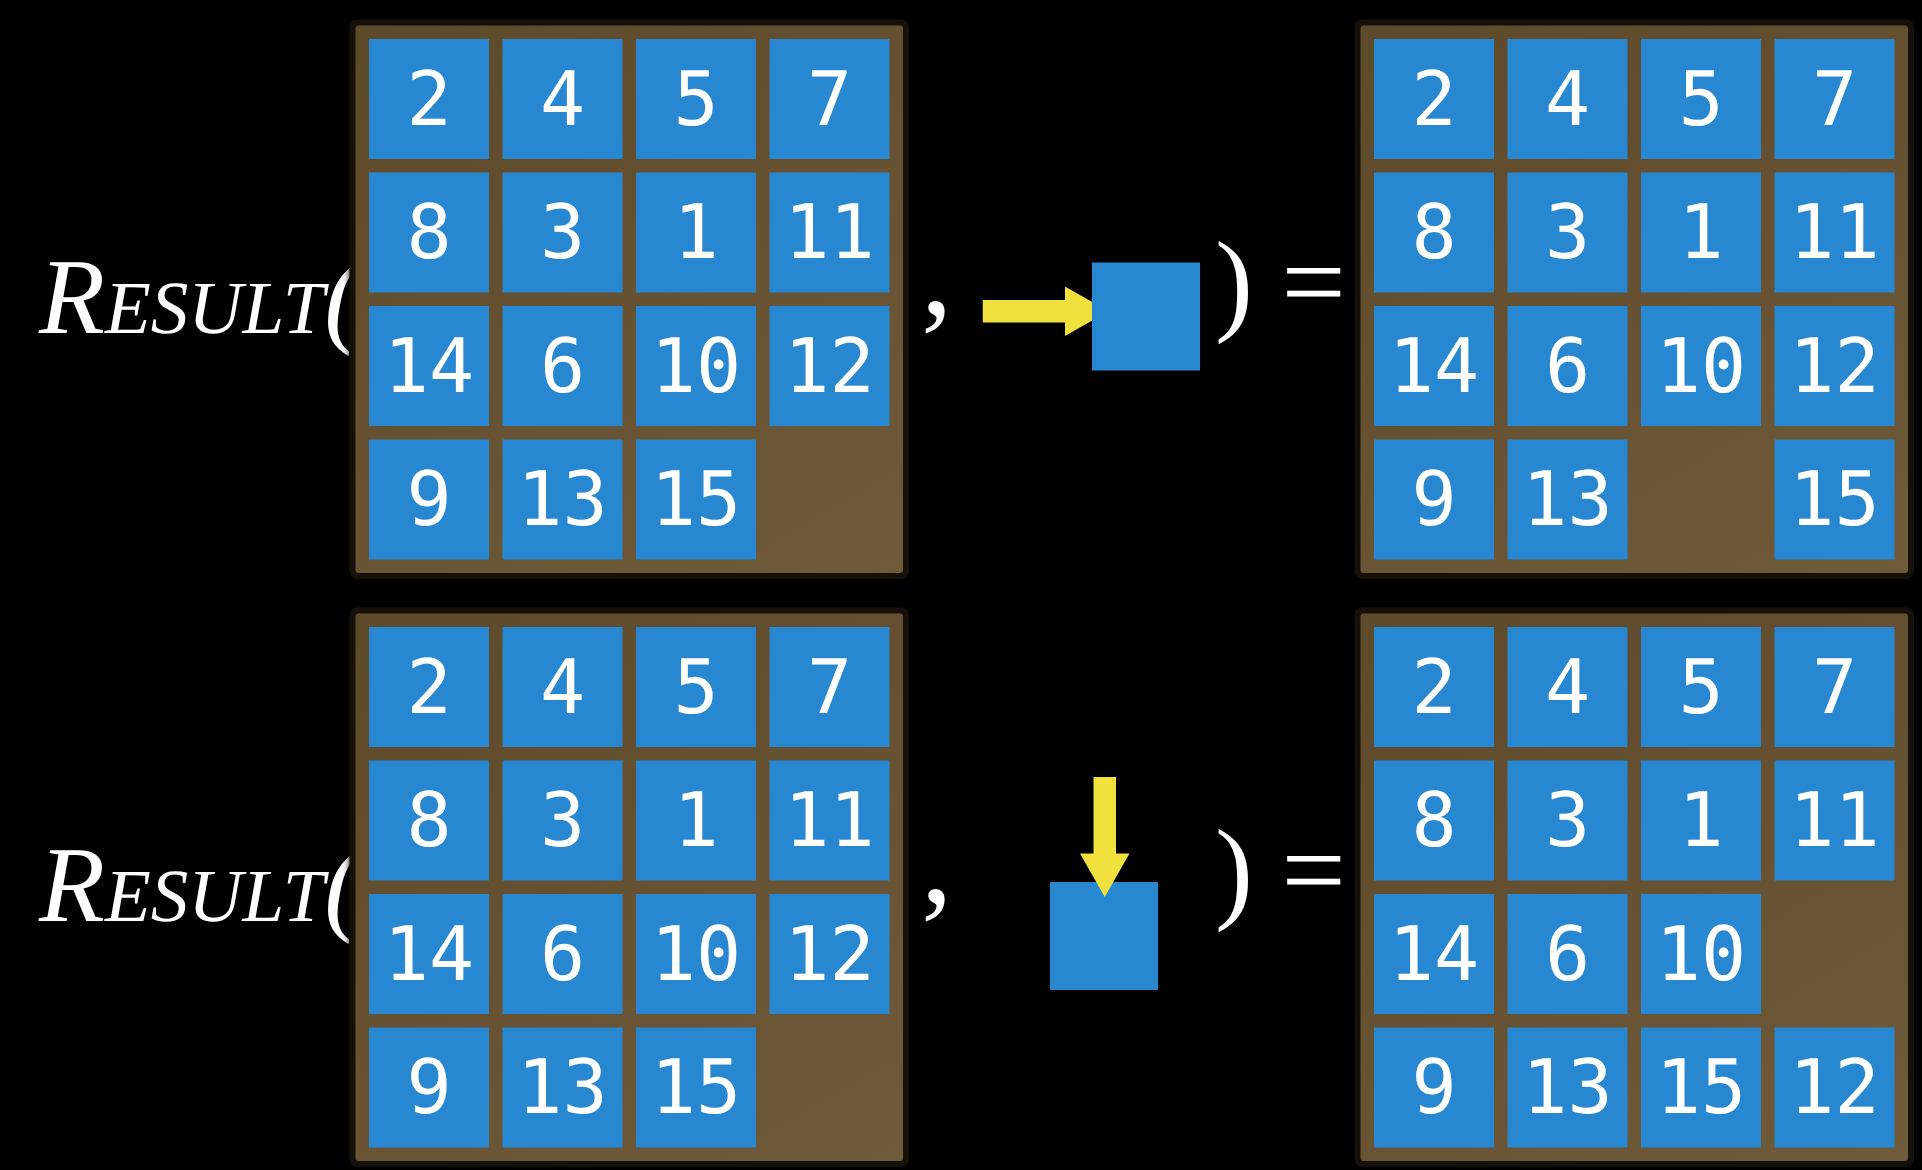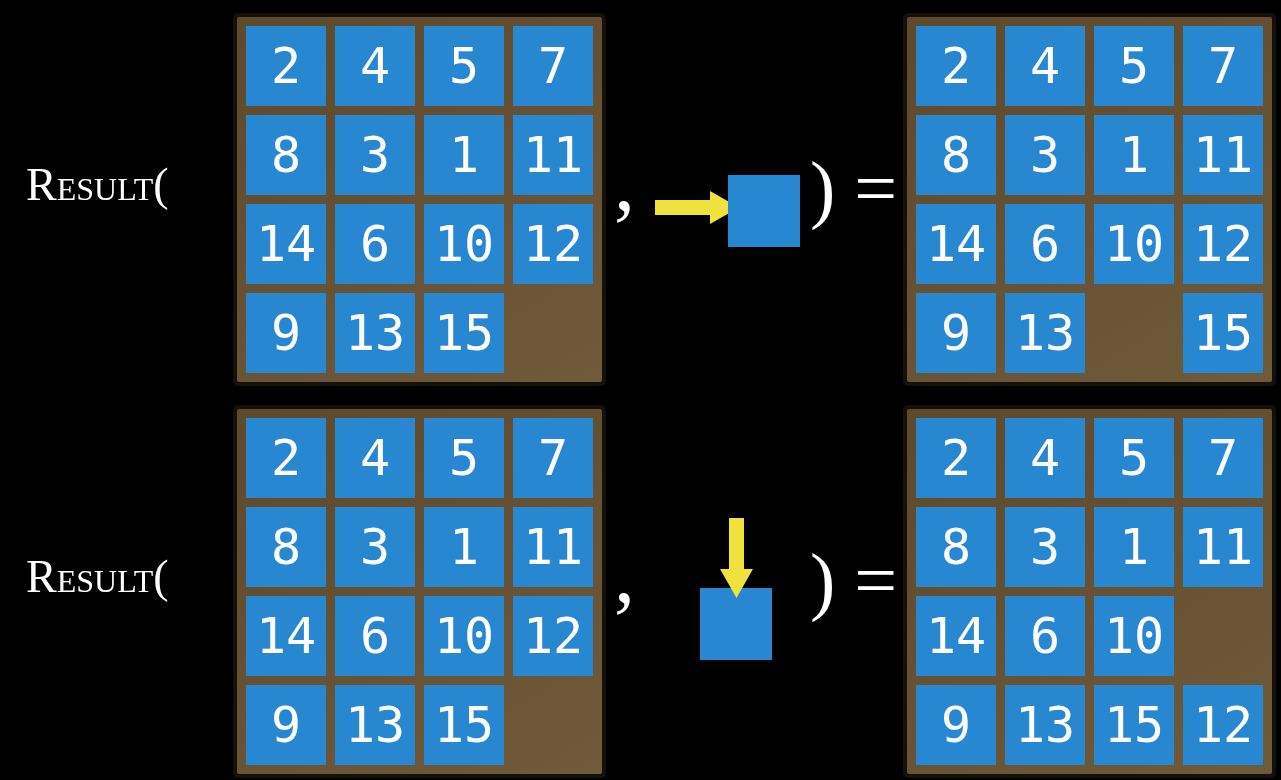--- a/index.html
+++ b/index.html
@@ -18,22 +18,22 @@
   body{
     width:1281px;height:780px;position:relative;overflow:hidden;
     font-family:"Liberation Serif", serif;color:var(--label-text);
   }
   .example{position:absolute;left:0;width:1281px;height:390px;}
   .example.first{top:0;}
   .example.second{top:392px;}
 
   .fn-label{
     position:absolute;left:26px;top:162px;
-    font-size:46px;line-height:1;font-variant:small-caps;
-    letter-spacing:0px;white-space:nowrap;
+    font-size:72px;line-height:1;font-variant:small-caps;
+    letter-spacing:0px;white-space:nowrap;font-style:italic;
   }
   .comma{
     position:absolute;left:614px;top:140px;
     font-size:84px;line-height:1;
   }
   .close-eq{
     position:absolute;left:810px;top:150px;
     font-size:76px;line-height:1;white-space:nowrap;
   }
 

